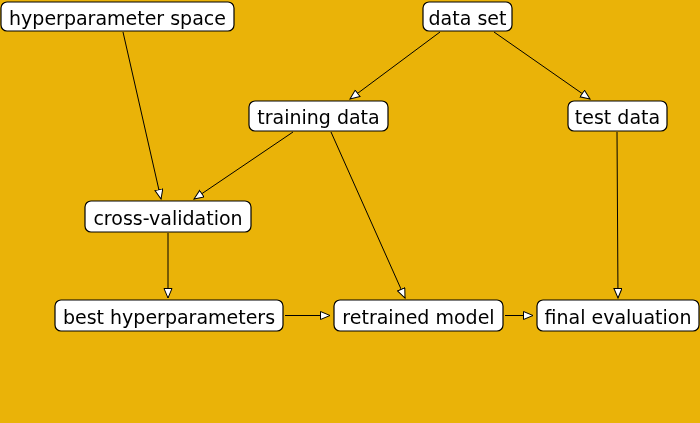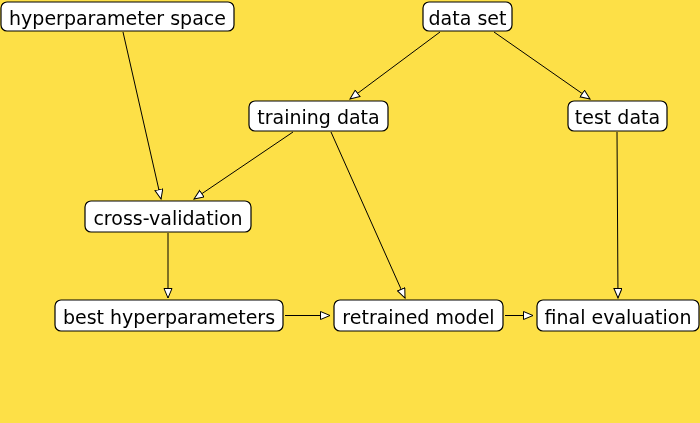--- a/index.html
+++ b/index.html
@@ -4,21 +4,21 @@
 <style>
   html, body {
     margin: 0;
     padding: 0;
     background: #ffffff;
   }
   .canvas {
     position: relative;
     width: 700px;
     height: 423px;
-    background: #fde047;
+    background: #eab308;
     overflow: hidden;
   }
   .node-label {
     font-family: "DejaVu Sans", sans-serif;
     font-size: 19px;
   }
   .edge-line {
     fill: none;
   }
 </style>

